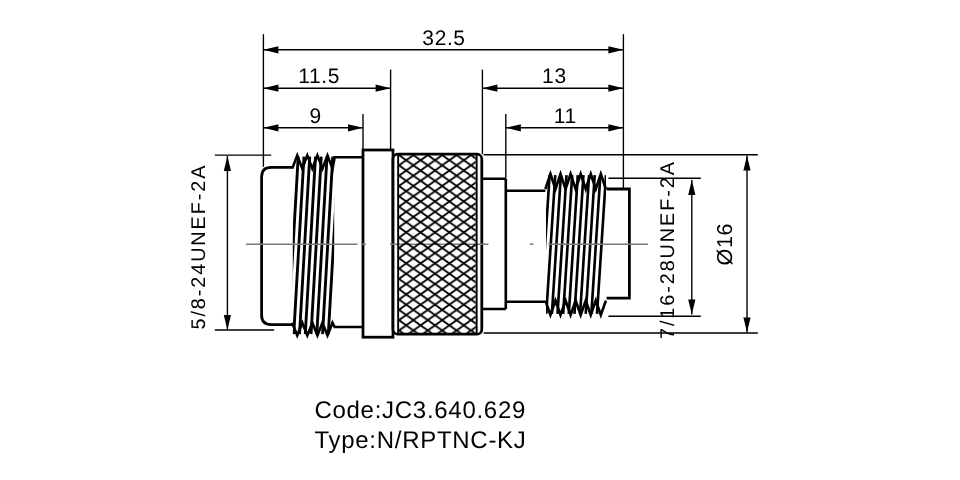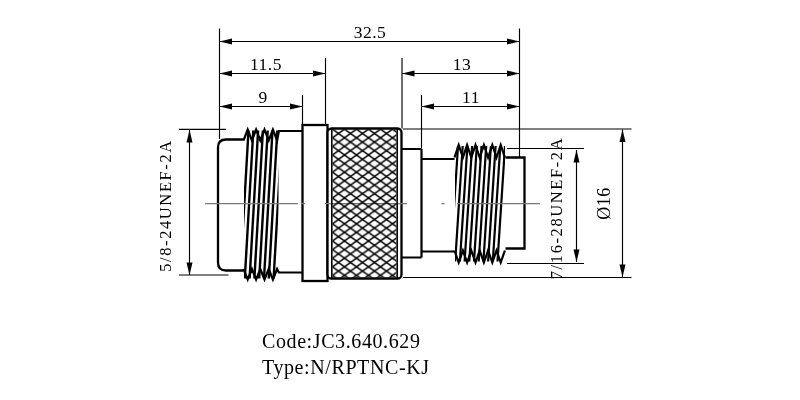--- a/index.html
+++ b/index.html
@@ -1,17 +1,17 @@
 <!DOCTYPE html>
 <html><head>
 <meta charset="utf-8">
 <style>
   html,body{margin:0;padding:0;background:#ffffff;}
   .stage{position:relative;width:800px;height:400px;background:#fff;overflow:hidden;
-         font-family:Liberation Serif, serif;border-radius:14px;}
+         font-family:Liberation Sans, sans-serif;border-radius:14px;}
   svg{display:block}
   .body-line{fill:none;stroke:#000;stroke-width:2.2;stroke-linecap:butt;stroke-linejoin:miter;}
   .body-fill{fill:#fff;stroke:#000;stroke-width:2.3;}
   .hatch{stroke:#000;stroke-width:2.4;}
   .hatch-r{stroke:#000;stroke-width:2.2;}
   .thin{fill:none;stroke:#000;stroke-width:1.15;}
   .dim{fill:none;stroke:#000;stroke-width:1.15;marker-start:url(#arw);marker-end:url(#arw);}
   .cl{fill:none;stroke:#7a7a7a;stroke-width:1.25;}
   .dim-text{font-size:17.5px;fill:#000;text-anchor:middle;letter-spacing:.5px;}
   .spec-text{font-size:16.5px;fill:#000;text-anchor:middle;letter-spacing:1.6px;}

